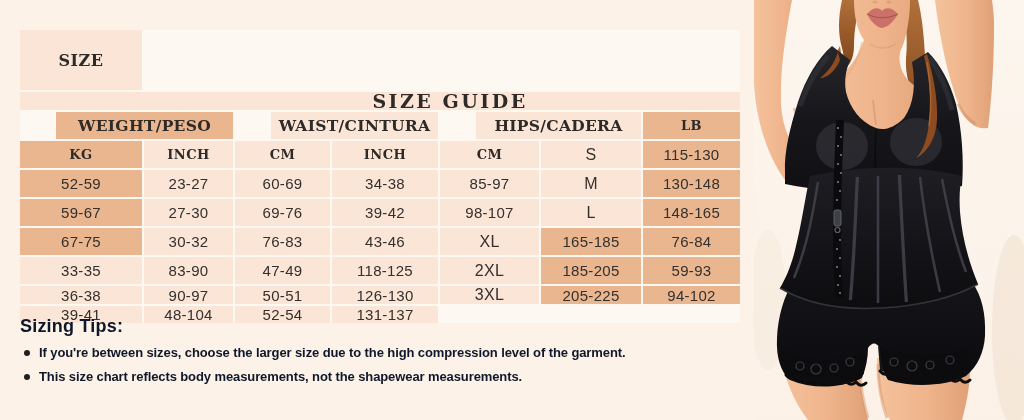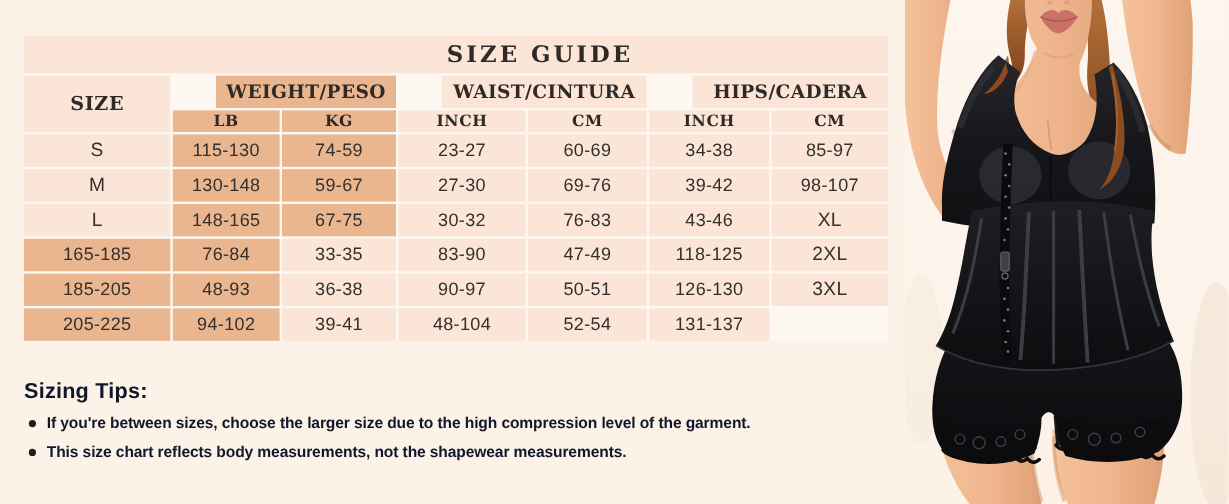--- a/index.html
+++ b/index.html
@@ -34,37 +34,37 @@
   
   .photo{position:absolute;left:754px;top:0;width:270px;height:420px;overflow:hidden;
          background:linear-gradient(180deg,#fdf6ee,#fbf1e7);}
 </style>
 </head>
 <body>
 
 <div class="stage">
 
   <div class="table">
+    <div class="cell lt head size-head rspan2">SIZE</div>
+
     <div class="cell lt title">SIZE GUIDE</div>
-
-    <div class="cell lt head size-head rspan2">SIZE</div>
     <div class="cell dk head ghead cspan2">WEIGHT/PESO</div>
     <div class="cell lt head ghead cspan2">WAIST/CINTURA</div>
     <div class="cell lt head ghead cspan2">HIPS/CADERA</div>
 
     <div class="cell dk head sub">LB</div>
     <div class="cell dk head sub">KG</div>
     <div class="cell lt head sub">INCH</div>
     <div class="cell lt head sub">CM</div>
     <div class="cell lt head sub">INCH</div>
     <div class="cell lt head sub">CM</div>
 
     <div class="cell lt val szcol">S</div>
     <div class="cell dk val">115-130</div>
-    <div class="cell dk val">74-59</div>
+    <div class="cell dk val">52-59</div>
     <div class="cell lt val">23-27</div>
     <div class="cell lt val">60-69</div>
     <div class="cell lt val">34-38</div>
     <div class="cell lt val">85-97</div>
 
     <div class="cell lt val szcol">M</div>
     <div class="cell dk val">130-148</div>
     <div class="cell dk val">59-67</div>
     <div class="cell lt val">27-30</div>
     <div class="cell lt val">69-76</div>
@@ -81,21 +81,21 @@
     <div class="cell lt val szcol">XL</div>
     <div class="cell dk val">165-185</div>
     <div class="cell dk val">76-84</div>
     <div class="cell lt val">33-35</div>
     <div class="cell lt val">83-90</div>
     <div class="cell lt val">47-49</div>
     <div class="cell lt val">118-125</div>
 
     <div class="cell lt val szcol">2XL</div>
     <div class="cell dk val">185-205</div>
-    <div class="cell dk val">48-93</div>
+    <div class="cell dk val">59-93</div>
     <div class="cell lt val">36-38</div>
     <div class="cell lt val">90-97</div>
     <div class="cell lt val">50-51</div>
     <div class="cell lt val">126-130</div>
 
     <div class="cell lt val szcol">3XL</div>
     <div class="cell dk val">205-225</div>
     <div class="cell dk val">94-102</div>
     <div class="cell lt val">39-41</div>
     <div class="cell lt val">48-104</div>

